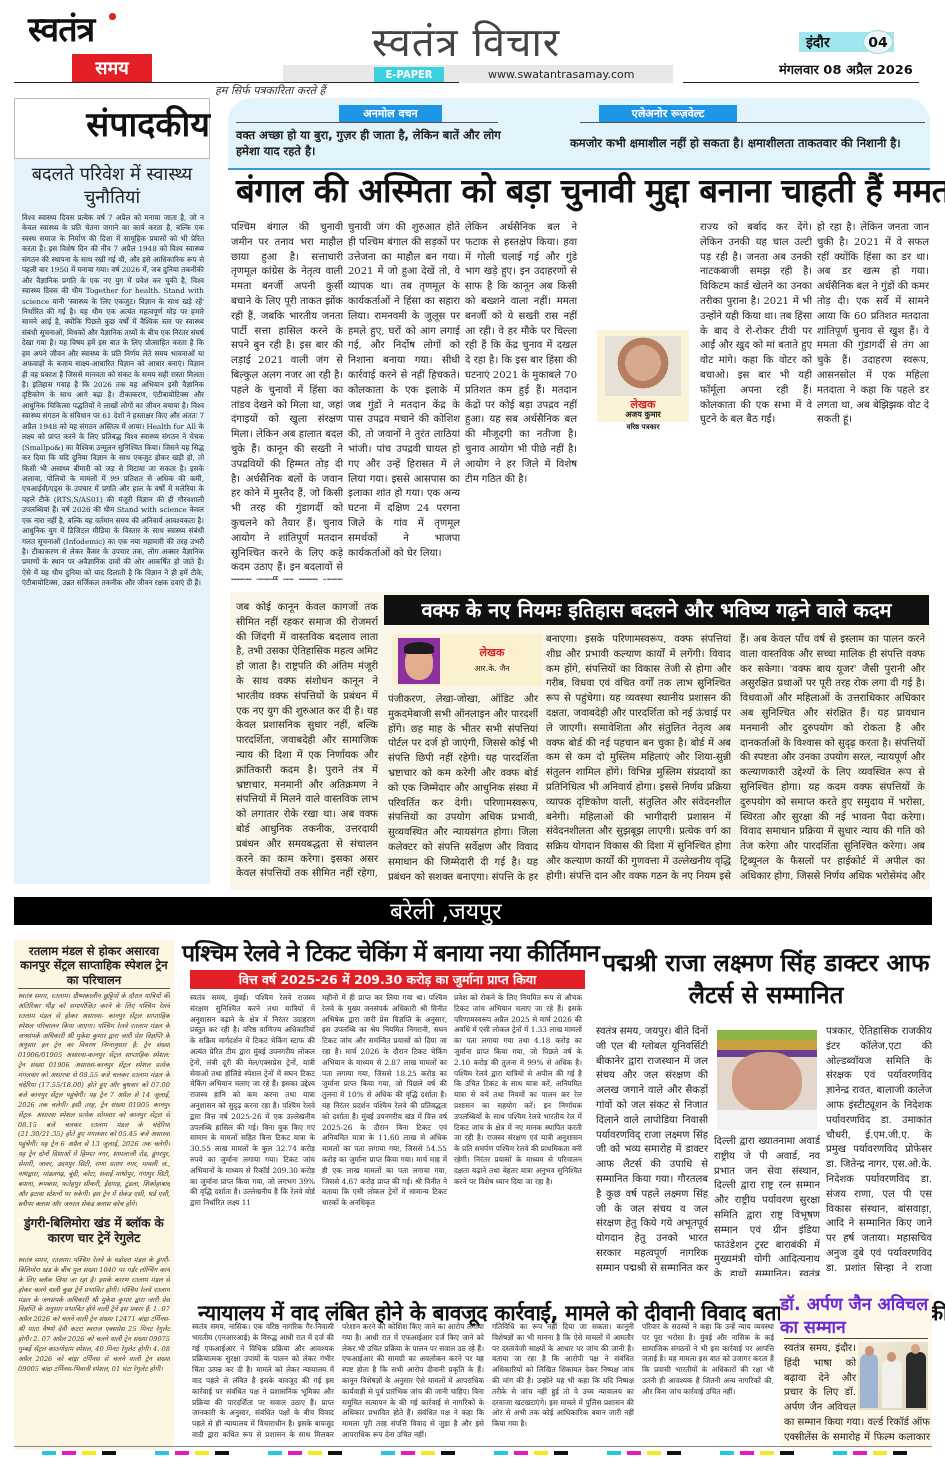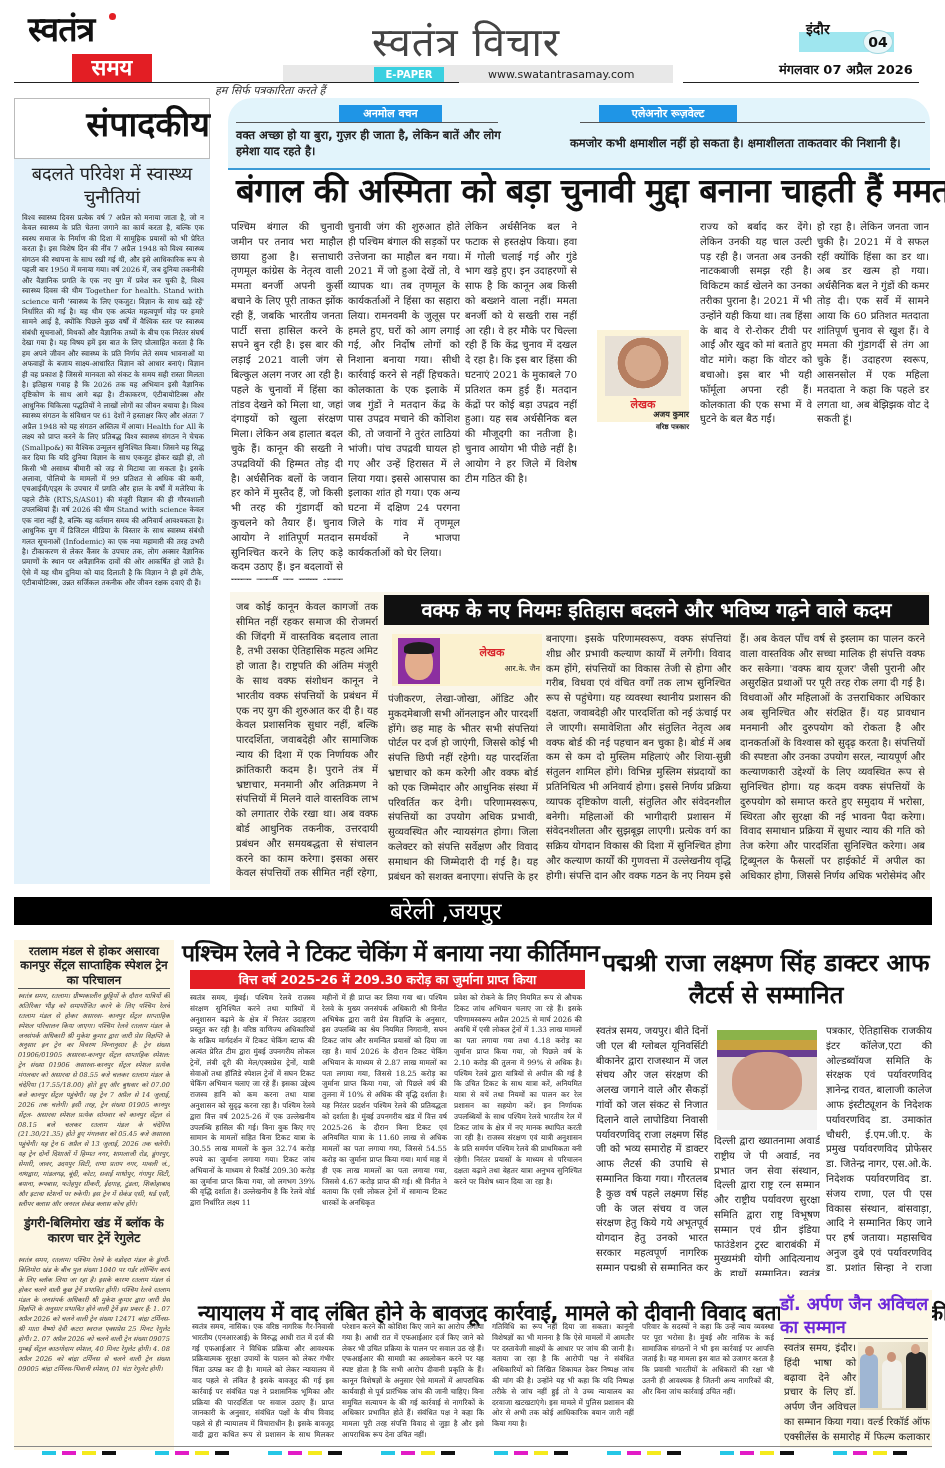--- a/index.html
+++ b/index.html
@@ -4,30 +4,30 @@
 <style>
   * { box-sizing: border-box; margin: 0; padding: 0; }
   html, body { width: 945px; height: 1468px; background: #fff; overflow: hidden; }
   body { font-family: "DejaVu Sans", sans-serif; color: #111; position: relative; }
 
   .abs { position: absolute; }
 
   
   .logo-top { left: 28px; top: 12px; font-family: "DejaVu Serif", serif; font-weight: 900; font-size: 34px; letter-spacing: -1px; color: #111; line-height: 1; }
   .logo-dot { left: 109px; top: 13px; width: 7px; height: 7px; border-radius: 50%; background: #e31e24; }
-  .logo-bottom { left: 72px; top: 54px; width: 80px; height: 28px; background: #e31e24; color: #fff; font-weight: 900; font-size: 22px; text-align: center; line-height: 28px; }
+  .logo-bottom { left: 72px; top: 54px; width: 80px; height: 28px; background: #e31e24; color: #fff; font-weight: 900; font-size: 18px; text-align: center; line-height: 28px; }
   .tagline { left: 168px; top: 82px; font-family: "DejaVu Serif", serif; font-style: italic; font-size: 11px; color: #333; margin-left: 47px; }
   .mast-title { left: 372px; top: 22px; font-family: "DejaVu Sans", sans-serif; font-size: 40px; color: #444; font-weight: 400; letter-spacing: 1px; line-height: 1; }
   .epaper-bar { left: 283px; top: 65px; width: 390px; height: 18px; background: #e8e8e8; }
   .epaper-tag { left: 374px; top: 67px; width: 70px; height: 15px; background: #3ad0e0; color: #fff; font-size: 10px; font-weight: bold; text-align: center; line-height: 15px; }
   .epaper-url { left: 448px; top: 67px; font-size: 11px; color: #222; line-height: 15px; margin-left: 40px; }
   .mast-rule { left: 14px; top: 82px; width: 445px; height: 1px; background: #222; }
   .mast-rule2 { left: 683px; top: 82px; width: 236px; height: 1px; background: #222; }
   .city-box { left: 799px; top: 32px; width: 95px; height: 20px; background: #9fe6ef; }
-  .city-name { left: 806px; top: 20px; font-size: 14px; font-weight: bold; color: #111; line-height: 18px; }
+  .city-name { left: 806px; top: 33px; font-size: 14px; font-weight: bold; color: #111; line-height: 18px; }
   .page-num { left: 863px; top: 30px; width: 30px; height: 24px; border-radius: 50%; background: #e9f6f8; border: 1px solid #9fd6df; font-size: 14px; font-weight: bold; text-align: center; line-height: 22px; }
   .date { left: 779px; top: 60px; font-size: 13px; font-weight: bold; color: #111; }
 
   
   .edit-box { left: 14px; top: 98px; width: 196px; height: 61px; border: 1px solid #bbb; background: #fff; }
   .edit-title { left: 14px; top: 104px; width: 196px; text-align: right; font-family: "DejaVu Serif", serif; font-weight: 900; font-size: 34px; color: #111; line-height: 1.2; }
   .edit-col { left: 14px; top: 159px; width: 196px; height: 725px; background: #e4f2fb; }
   .edit-head { left: 14px; top: 163px; width: 196px; text-align: center; font-family: "DejaVu Serif", serif; font-size: 18px; color: #222; line-height: 1.25; }
   .edit-body { left: 22px; top: 213px; width: 182px; height: 665px; font-family: "DejaVu Serif", serif; font-size: 7.2px; line-height: 1.45; color: #222; text-align: justify; overflow: hidden; }
 
@@ -39,21 +39,21 @@
   .quote-bottom { left: 228px; top: 168px; width: 702px; height: 2px; background: #3a9bd6; }
 
   
   .headline-main { left: 236px; top: 172px; width: 690px; font-size: 33px; font-weight: 900; color: #111; line-height: 1.15; letter-spacing: -0.5px; white-space: nowrap; }
 
   .cols { font-family: "DejaVu Serif", serif; font-size: 10px; line-height: 1.48; color: #222; text-align: justify; overflow: hidden; }
 
   .author-box { background: #fbf3d8; }
   .author-photo-1 { background: radial-gradient(circle at 50% 45%, #d6a98c 0 35%, #b67e60 36% 50%, #e7e0d6 51%); }
   .author-label { color: #d8252b; font-weight: bold; text-align: center; }
-  .author-name { font-weight: bold; text-align: right; color: #222; }
+  .author-name { font-weight: bold; text-align: center; color: #222; }
 
   
   .waqf-head { left: 384px; top: 595px; width: 545px; height: 30px; background: #111; color: #fff; font-size: 20px; font-weight: bold; text-align: center; line-height: 30px; white-space: nowrap; overflow: hidden; }
   .waqf-panel { left: 230px; top: 592px; width: 700px; height: 298px; background: #faf6ea; }
 
   
   .section-bar { left: 14px; top: 897px; width: 918px; height: 28px; background: #000; }
   .section-title { left: 390px; top: 898px; color: #fff; font-size: 23px; line-height: 26px; }
 
   
@@ -89,21 +89,21 @@
 <div class="abs tagline">हम सिर्फ पत्रकारिता करते हैं</div>
 <div class="abs mast-title">स्वतंत्र विचार</div>
 <div class="abs epaper-bar"></div>
 <div class="abs epaper-tag">E-PAPER</div>
 <div class="abs epaper-url">www.swatantrasamay.com</div>
 <div class="abs mast-rule"></div>
 <div class="abs mast-rule2"></div>
 <div class="abs city-box"></div>
 <div class="abs city-name">इंदौर</div>
 <div class="abs page-num">04</div>
-<div class="abs date">मंगलवार 07 अप्रैल 2026</div>
+<div class="abs date">मंगलवार 08 अप्रैल 2026</div>
 
 <div class="abs edit-box"></div>
 <div class="abs edit-title">संपादकीय</div>
 <div class="abs edit-col"></div>
 <div class="abs edit-head">बदलते परिवेश में स्वास्थ्य चुनौतियां</div>
 <div class="abs edit-body">विश्व स्वास्थ्य दिवस प्रत्येक वर्ष 7 अप्रैल को मनाया जाता है, जो न केवल स्वास्थ्य के प्रति चेतना जगाने का कार्य करता है, बल्कि एक स्वस्थ समाज के निर्माण की दिशा में सामूहिक प्रयासों को भी प्रेरित करता है। इस विशेष दिन की नींव 7 अप्रैल 1948 को विश्व स्वास्थ्य संगठन की स्थापना के साथ रखी गई थी, और इसे आधिकारिक रूप से पहली बार 1950 में मनाया गया। वर्ष 2026 में, जब दुनिया तकनीकी और वैज्ञानिक प्रगति के एक नए युग में प्रवेश कर चुकी है, विश्व स्वास्थ्य दिवस की थीम Together for health. Stand with science यानी 'स्वास्थ्य के लिए एकजुट। विज्ञान के साथ खड़े रहें' निर्धारित की गई है। यह थीम एक अत्यंत महत्वपूर्ण मोड़ पर हमारे सामने आई है, क्योंकि पिछले कुछ वर्षों में वैश्विक स्तर पर स्वास्थ्य संबंधी सूचनाओं, मिथकों और वैज्ञानिक तथ्यों के बीच एक निरंतर संघर्ष देखा गया है। यह विषय हमें इस बात के लिए प्रोत्साहित करता है कि हम अपने जीवन और स्वास्थ्य के प्रति निर्णय लेते समय भावनाओं या अफवाहों के बजाय साक्ष्य-आधारित विज्ञान को आधार बनाएं। विज्ञान ही वह प्रकाश है जिससे मानवता को संकट के समय सही रास्ता मिलता है। इतिहास गवाह है कि 2026 तक यह अभियान इसी वैज्ञानिक दृष्टिकोण के साथ आगे बढ़ा है। टीकाकरण, एंटीबायोटिक्स और आधुनिक चिकित्सा पद्धतियों ने लाखों लोगों का जीवन बचाया है। विश्व स्वास्थ्य संगठन के संविधान पर 61 देशों ने हस्ताक्षर किए और अंततः 7 अप्रैल 1948 को यह संगठन अस्तित्व में आया। Health for All के लक्ष्य को प्राप्त करने के लिए प्रतिबद्ध विश्व स्वास्थ्य संगठन ने चेचक (Smallpo&amp;) का वैश्विक उन्मूलन सुनिश्चित किया। जिसने यह सिद्ध कर दिया कि यदि दुनिया विज्ञान के साथ एकजुट होकर खड़ी हो, तो किसी भी असाध्य बीमारी को जड़ से मिटाया जा सकता है। इसके अलावा, पोलियो के मामलों में 99 प्रतिशत से अधिक की कमी, एचआईवी/एड्स के उपचार में प्रगति और हाल के वर्षों में मलेरिया के पहले टीके (RTS,S/AS01) की मंजूरी विज्ञान की ही गौरवशाली उपलब्धियां हैं। वर्ष 2026 की थीम Stand with science केवल एक नारा नहीं है, बल्कि यह वर्तमान समय की अनिवार्य आवश्यकता है। आधुनिक युग में डिजिटल मीडिया के विस्तार के साथ स्वास्थ्य संबंधी गलत सूचनाओं (Infodemic) का एक नया महामारी की तरह उभरी है। टीकाकरण से लेकर कैंसर के उपचार तक, लोग अक्सर वैज्ञानिक प्रमाणों के स्थान पर अवैज्ञानिक दावों की ओर आकर्षित हो जाते हैं। ऐसे में यह थीम दुनिया को याद दिलाती है कि विज्ञान ने ही हमें टीके, एंटीबायोटिक्स, उन्नत सर्जिकल तकनीक और जीवन रक्षक दवाएं दी हैं।</div>
 
 <div class="abs quote-panel"></div>
 <div class="abs quote-rule" style="left:236px;width:262px;"></div>
 <div class="abs quote-rule" style="left:580px;width:345px;"></div>

